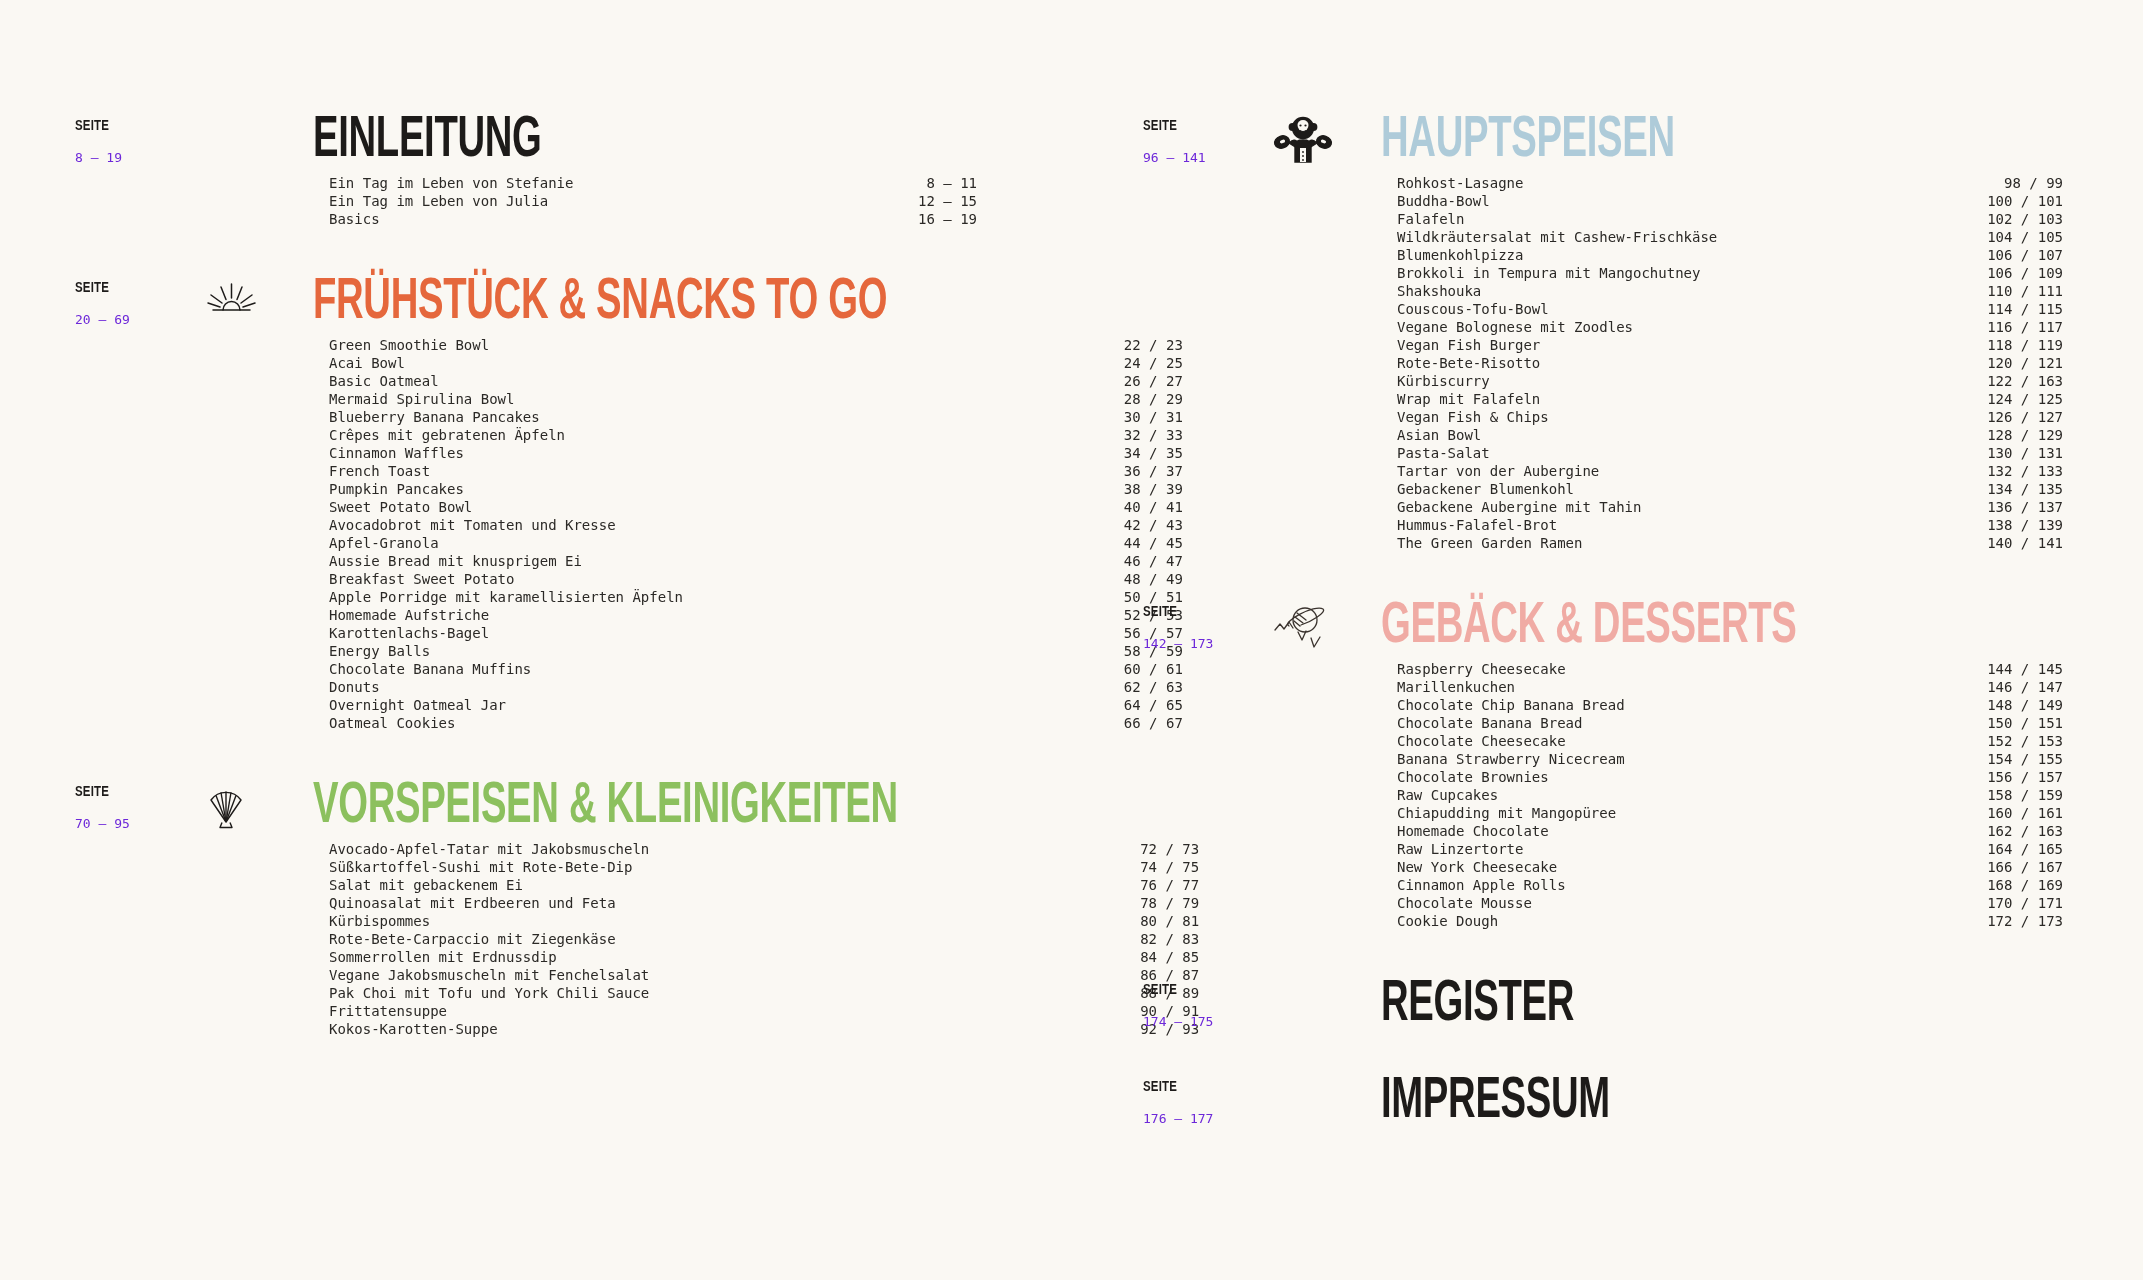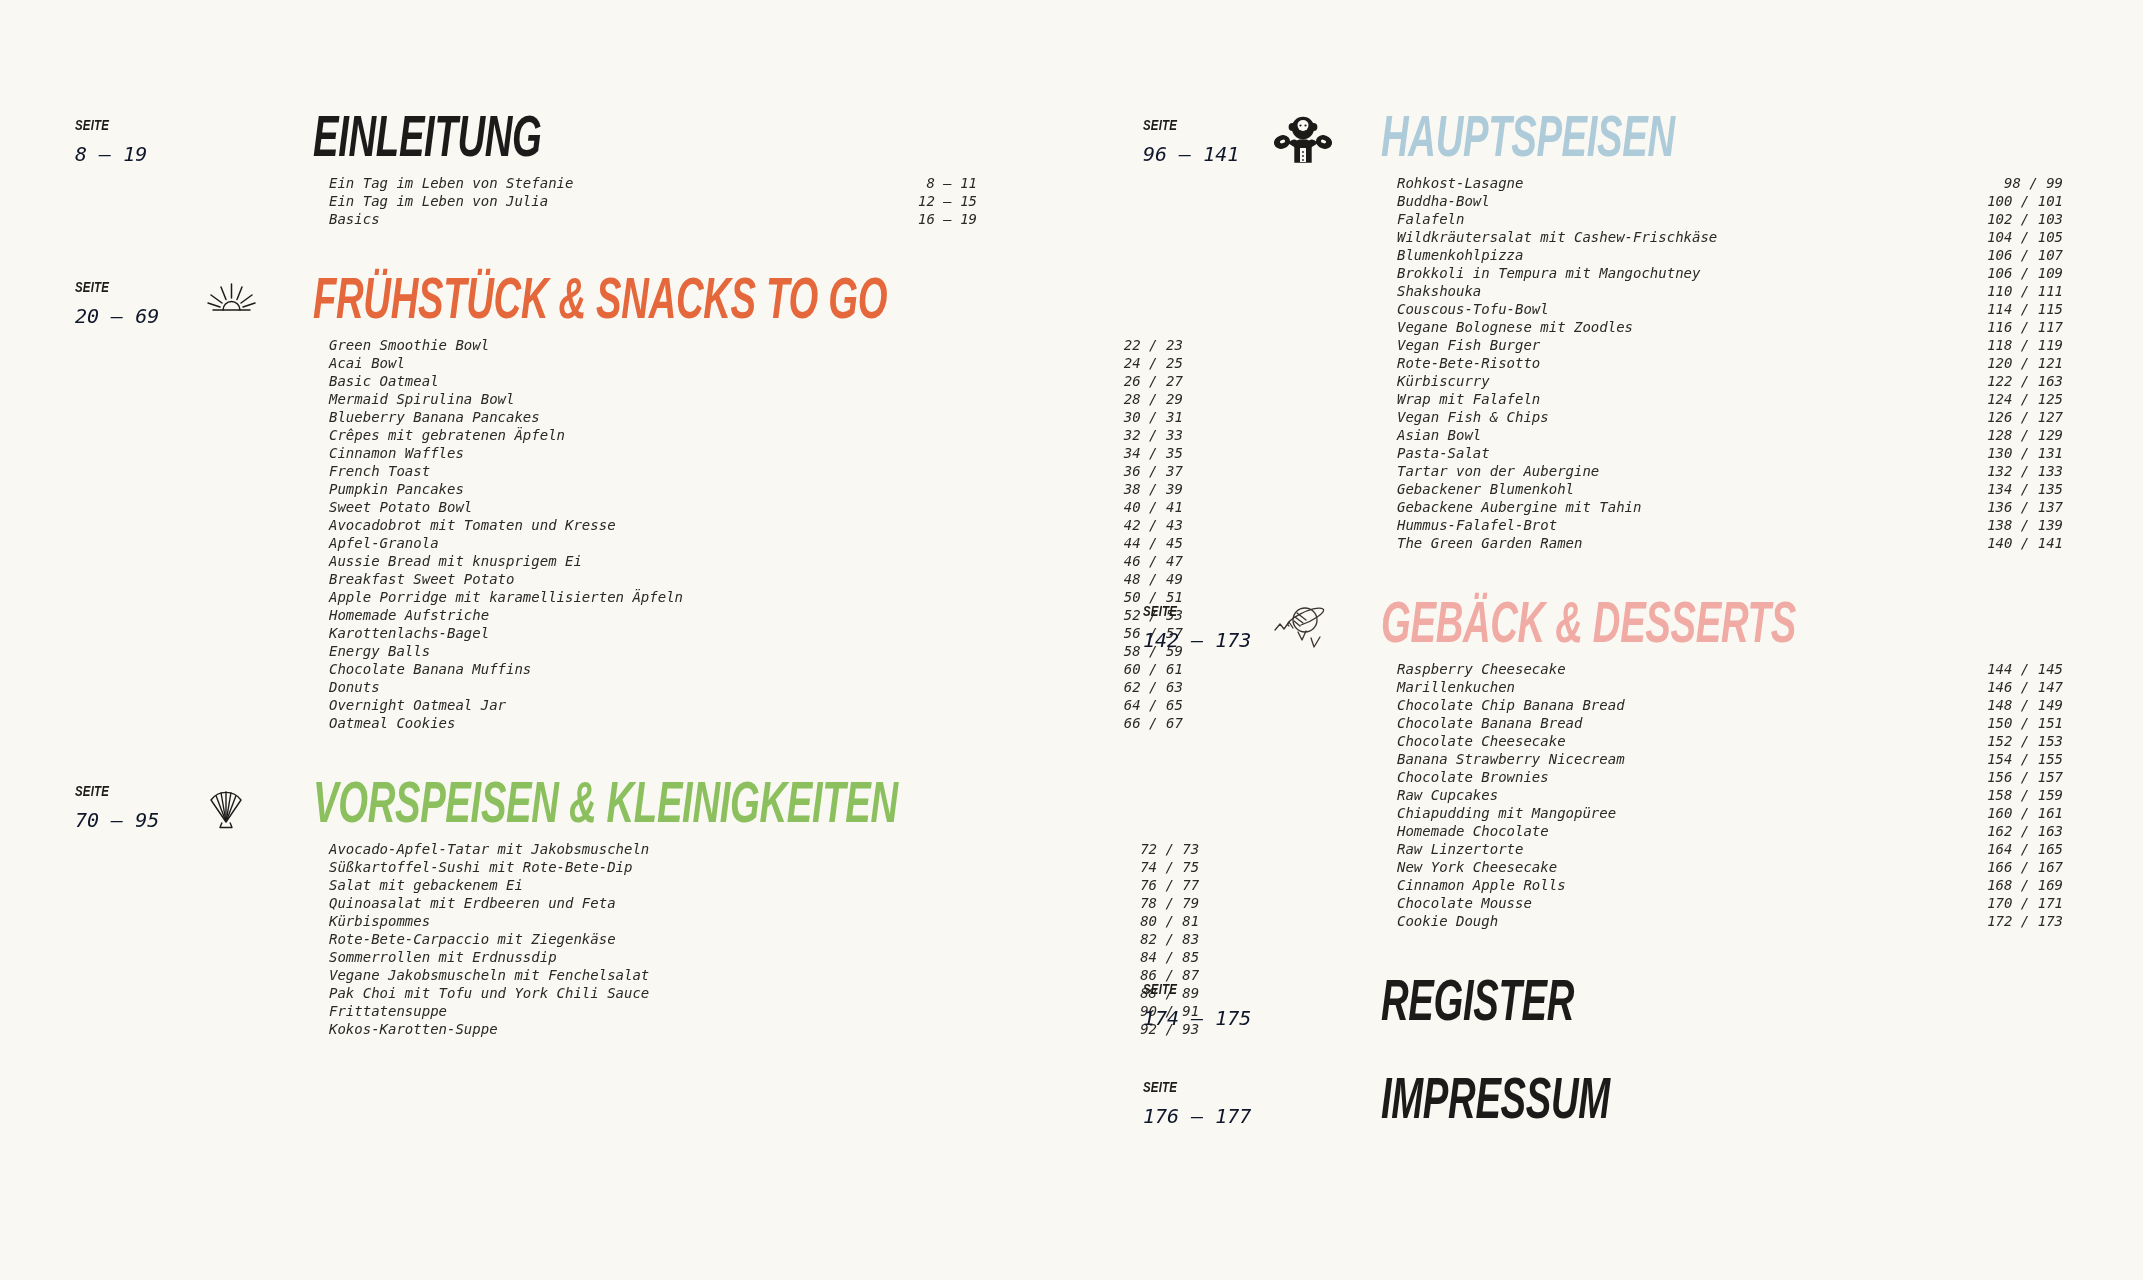--- a/index.html
+++ b/index.html
@@ -10,21 +10,20 @@
     height: 1280px;
     overflow: hidden;
     font-family: "Liberation Sans", sans-serif;
     color: #1d1b19;
   }
   .spread {
     position: relative;
     width: 2143px;
     height: 900px;
     background: #faf8f3;
-    font-style: italic;
   }
   .page-col {
     position: absolute;
     top: 112px;
   }
   .page-col.left  { left: 75px;   width: 902px; }
   .page-col.right { left: 1143px; width: 920px; }
 
   .toc-section {
     display: flex;
@@ -43,24 +42,24 @@
     font-family: "Liberation Sans", sans-serif;
     font-weight: 700;
     font-size: 14px;
     letter-spacing: 0.2px;
     transform: scaleX(0.82);
     transform-origin: left center;
     white-space: nowrap;
   }
   .seite-range {
     font-family: "DejaVu Sans Mono", monospace;
-    font-size: 20px;
-    margin-top: 9px;
+    font-size: 13px;
+    margin-top: 17px;
     white-space: nowrap;
-    color: #0f172a;
+    color: #6d28d9;
   }
   .section-icon {
     position: absolute;
     left: 128px;
     top: 0px;
     width: 58px;
     height: 58px;
   }
   .section-icon svg { display: block; }
 

